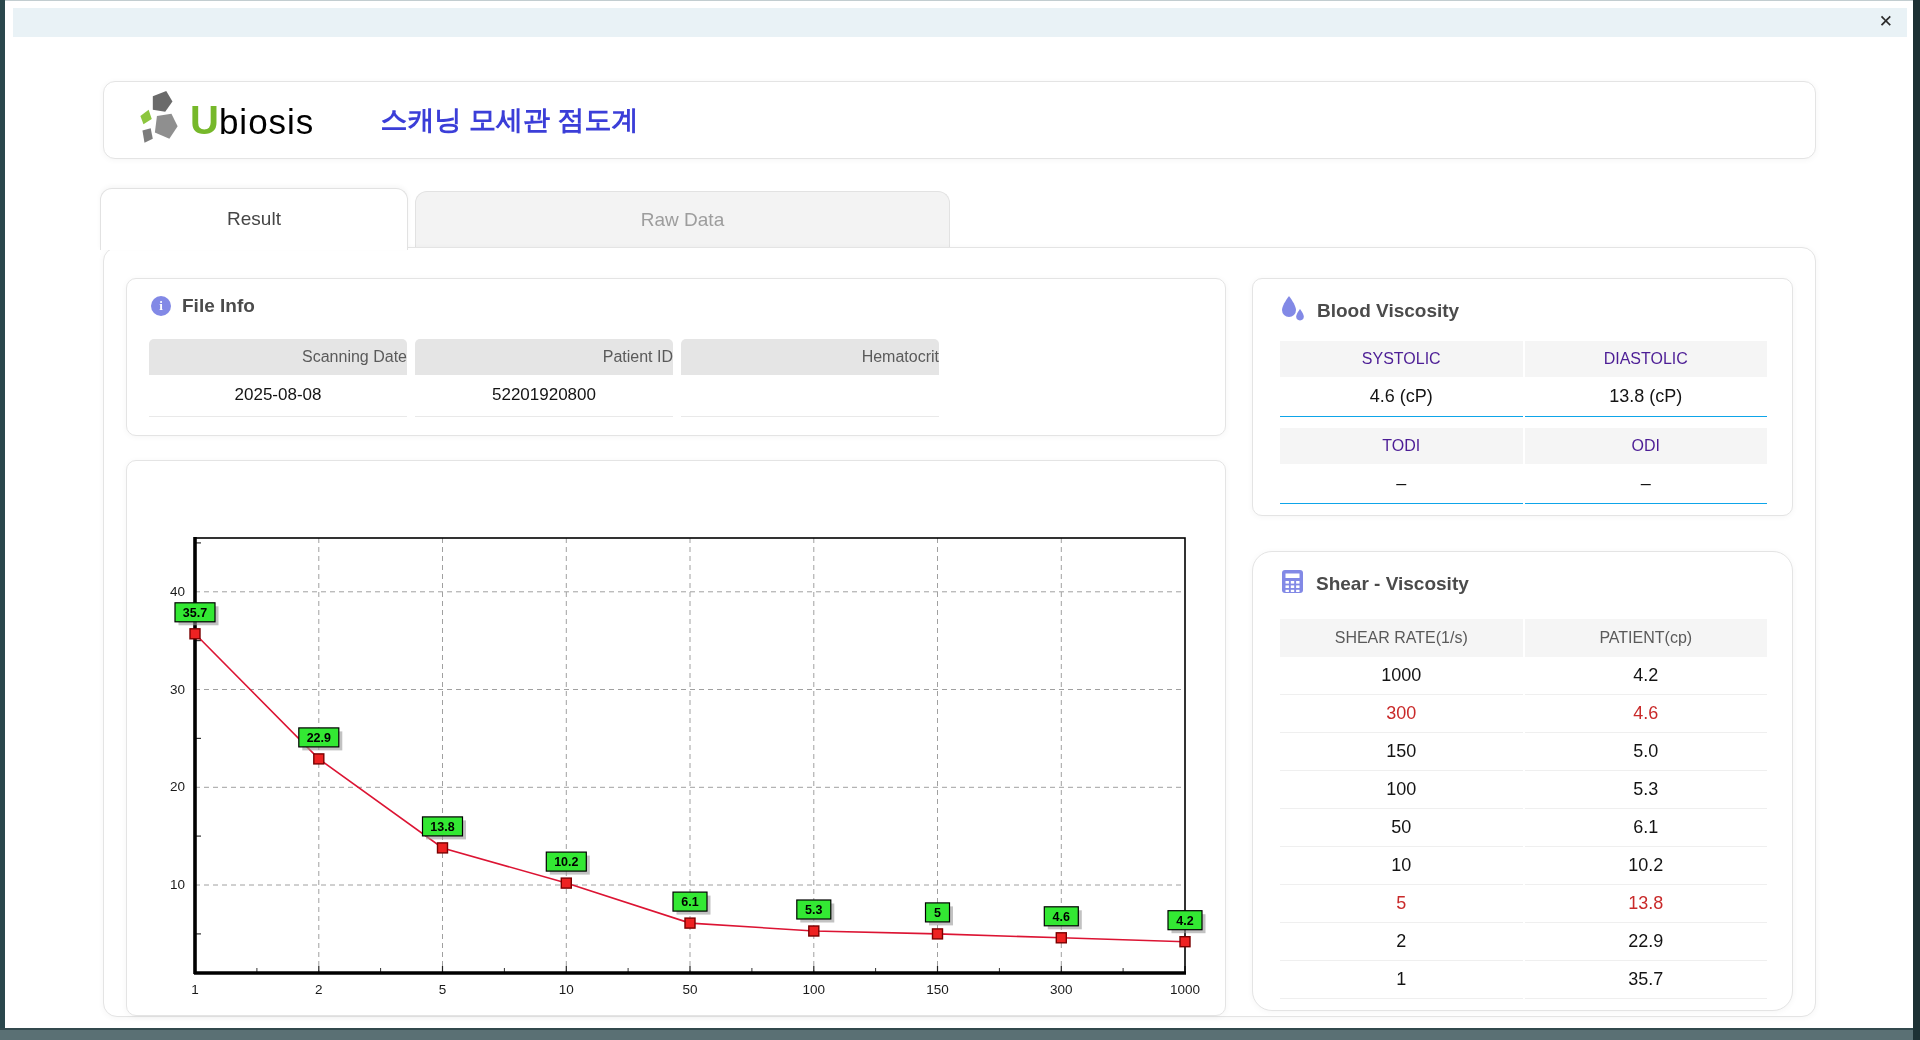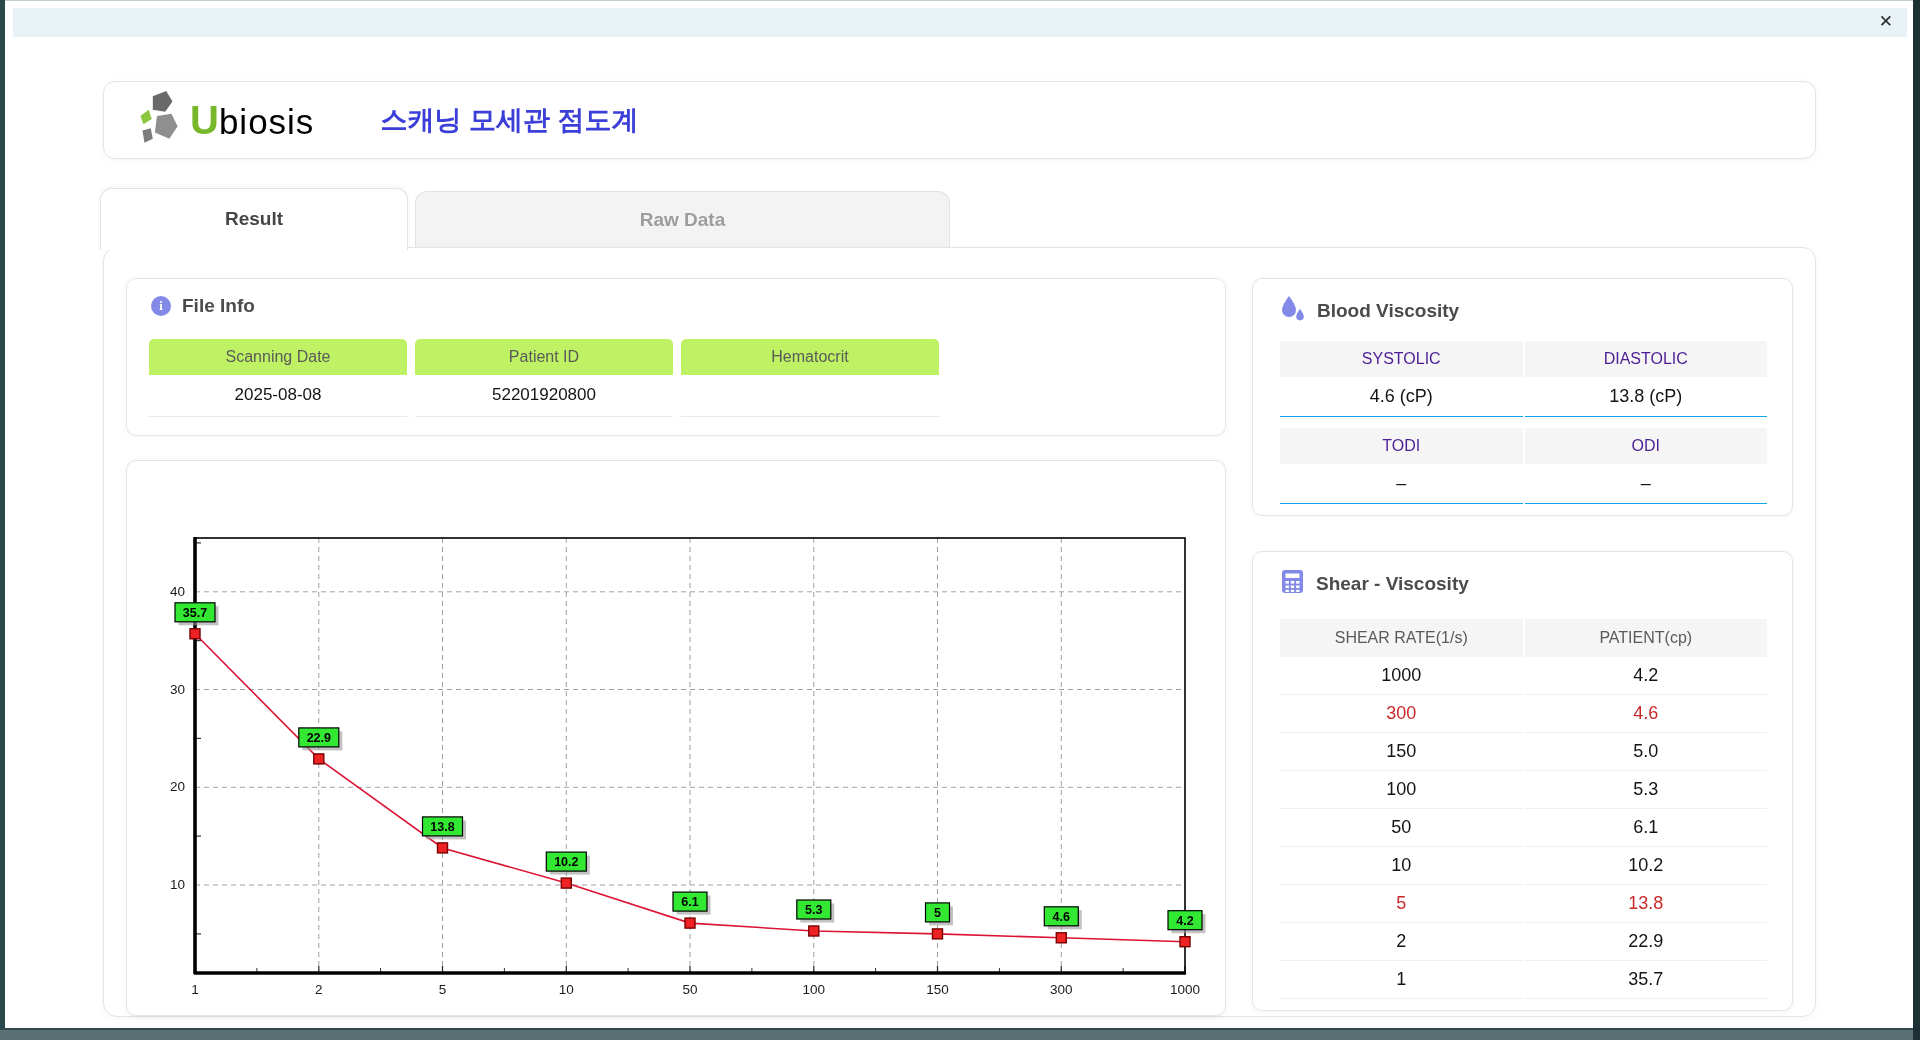--- a/index.html
+++ b/index.html
@@ -14,51 +14,51 @@
 
   
   .header-card { left:98px; top:80px; width:1713px; height:78px; display:flex; align-items:center; }
   .logo-wrap { display:flex; align-items:center; margin-left:30px; }
   .logo-text { margin-left:6px; display:flex; align-items:baseline; }
   .logo-u { color:#76b82a; font-size:40px; font-weight:600; }
   .logo-rest { color:#000000; font-size:35px; font-weight:400; letter-spacing:1px; }
   .app-title { margin-left:66px; color:#3b3ed8; font-size:27px; font-weight:bold; }
 
   
-  .tab { position:absolute; text-align:center; font-weight:bold; border:1px solid #e2e2e2; border-bottom:none; border-radius:12px 12px 0 0; }
+  .tab { position:absolute; text-align:center; font-weight:normal; border:1px solid #e2e2e2; border-bottom:none; border-radius:12px 12px 0 0; }
   .tab-result { left:95px; top:187px; width:308px; height:62px; background:#fff; z-index:3; color:#464646; font-size:19px; line-height:60px; box-shadow:0 -2px 5px rgba(0,0,0,.04); }
   .tab-raw { left:410px; top:190px; width:535px; height:75px; background:#f3f3f3; z-index:1; color:#9d9d9d; font-size:19px; line-height:55px; }
 
   
   .main-card { left:98px; top:246px; width:1713px; height:770px; z-index:2; border-radius:14px; }
 
   .sec-head { position:absolute; display:flex; align-items:center; gap:11px; }
   .sec-title { font-size:19px; font-weight:bold; color:#4b4b4b; }
 
   .info-icon { width:20px; height:20px; border-radius:50%; background:#8289e6; color:#fff; font-size:13px; font-weight:bold; font-family:"Liberation Serif", serif; text-align:center; line-height:20px; display:inline-block; }
 
   
   .file-info-card { left:22px; top:30px; width:1100px; height:158px; border-radius:10px; }
   .fi-grid { position:absolute; left:22px; top:60px; width:1056px; display:grid; grid-template-columns:1fr 1fr 1fr 1fr; column-gap:8px; }
   .fi-col { display:flex; flex-direction:column; }
-  .fi-label { height:36px; background:#bef264; border-radius:5px 5px 0 0; color:#5a5a5a; font-size:16px; text-align:center; line-height:36px; }
+  .fi-label { height:36px; background:#e5e5e5; border-radius:5px 5px 0 0; color:#5a5a5a; font-size:16px; text-align:right; line-height:36px; }
   .fi-value { height:42px; background:#fff; border-bottom:1px solid #e9e9e9; color:#141414; font-size:17px; text-align:center; line-height:40px; }
 
   
   .graph-card { left:22px; top:212px; width:1100px; height:556px; border-radius:10px; }
   .chart-svg { position:absolute; left:0; top:60px; width:1100px; height:490px; }
 
   
   .blood-card { left:1148px; top:30px; width:541px; height:238px; border-radius:10px; }
   .bv-table { position:absolute; left:27px; width:487px; }
   .bv-row { display:grid; grid-template-columns:1fr 1fr; column-gap:2px; }
   .bv-h { height:36px; background:#f5f5f5; color:#4c1d95; font-size:16px; text-align:center; line-height:36px; }
   .bv-v { height:40px; background:#fff; border-bottom:1px solid #0ea5e9; color:#141414; font-size:18px; text-align:center; line-height:38px; }
 
-  .shear-card { left:1148px; top:303px; width:541px; height:460px; border-radius:10px; }
+  .shear-card { left:1148px; top:303px; width:541px; height:460px; border-radius:20px; }
   .sv-table { position:absolute; left:27px; top:67px; width:487px; }
   .sv-head { display:grid; grid-template-columns:1fr 1fr; column-gap:2px; }
   .sv-h { height:38px; background:#f5f5f5; color:#5a5a5a; font-size:16px; text-align:center; line-height:38px; }
   .srow { display:grid; grid-template-columns:1fr 1fr; column-gap:2px; }
   .scell { height:38px; border-bottom:1px solid #efefef; color:#141414; font-size:18px; text-align:center; line-height:36px; background:#fff; }
   .srow.red .scell { color:#c92a2a; }
 
   
   .bottom-strip { position:absolute; left:0; bottom:0; width:1920px; height:12px; background:#5a7074; border-top:2px solid #32494d; }
   .right-strip { position:absolute; right:0; top:0; width:7px; height:1040px; background:#1d3134; }

